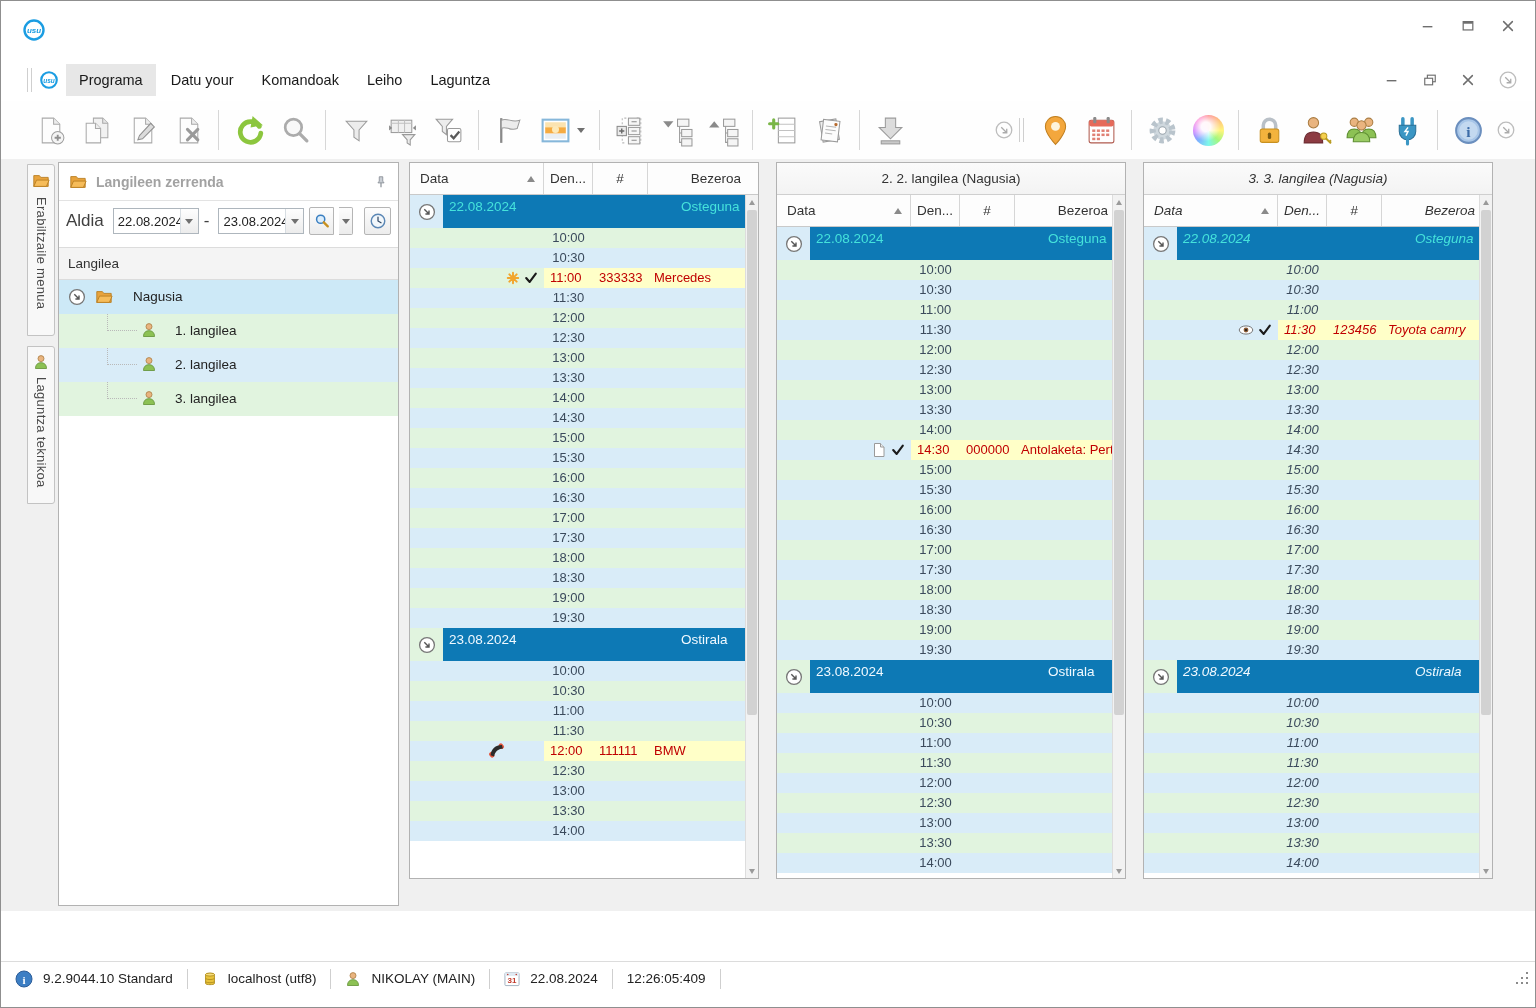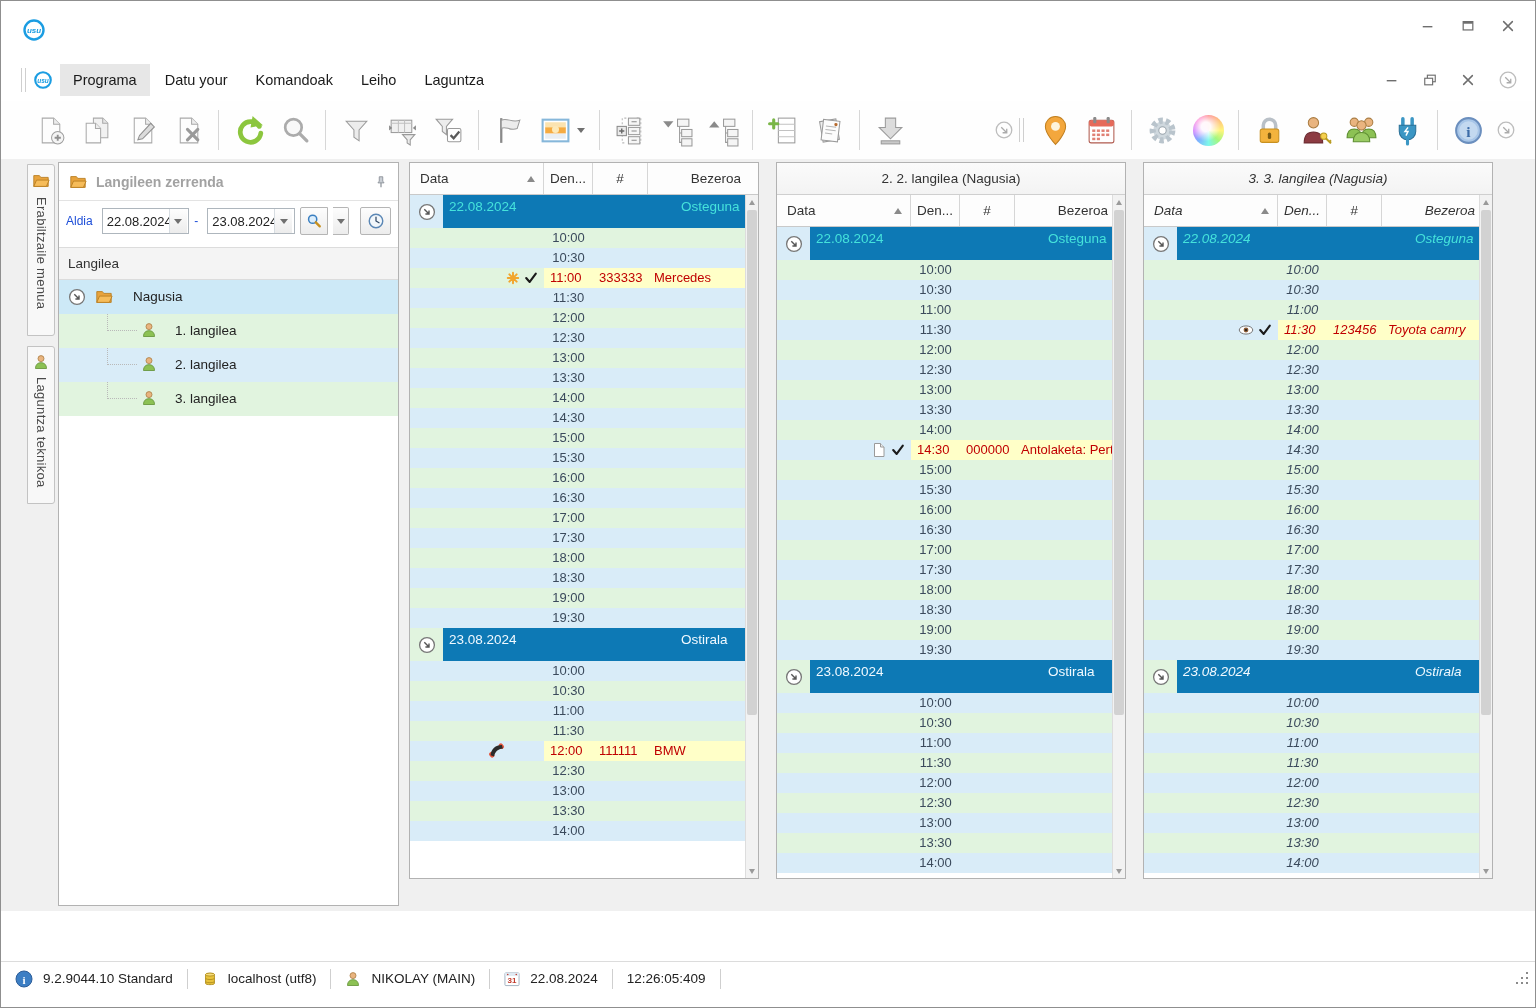--- a/index.html
+++ b/index.html
@@ -6,21 +6,21 @@
   html,body { width:1536px; height:1008px; font-family:"Liberation Sans", sans-serif; background:#fff; overflow:hidden; }
   .window { position:absolute; inset:0; border:1px solid #8f8f8f; background:#fff; }
 
   
   .titlebar { position:absolute; left:0; top:0; right:0; height:58px; display:flex; align-items:center; padding-left:22px; background:#fff; }
   .titlebar .title { color:var(--accent); font-size:17px; margin-left:10px; }
   .wctrl { position:absolute; right:18px; top:16px; display:flex; gap:22px; }
   .wctrl span, .mdictrl span { display:inline-flex; width:18px; height:18px; align-items:center; justify-content:center; cursor:default; }
 
   
-  .menubar { position:absolute; left:0; top:58px; right:0; height:42px; display:flex; align-items:center; padding-left:20px; background:#fff; }
+  .menubar { position:absolute; left:0; top:58px; right:0; height:42px; display:flex; align-items:center; padding-left:26px; background:#fff; }
   .grip { width:5px; height:24px; border-left:1px solid #cfcfcf; border-right:1px solid #cfcfcf; margin-right:8px; }
   .menu-item { font-size:14.5px; color:#1a1a1a; padding:8px 13px; margin-right:2px; }
   .menu-item.active { background:#e7e7e7; }
   .mdictrl { position:absolute; right:16px; top:10px; display:flex; gap:20px; align-items:center; }
 
   
   .toolbar { position:absolute; left:0; top:100px; right:0; height:58px; display:flex; align-items:center; padding:0 14px 0 26px; background:#fefefe; }
   .tbtn { width:46px; height:46px; display:flex; align-items:center; justify-content:center; border-radius:3px; }
   .tsep { width:1px; height:40px; background:#d7d7d7; margin:0 7px; }
   .tspacer { flex:1; }
@@ -40,21 +40,21 @@
   
   .side-tabs { position:absolute; left:26px; top:5px; width:28px; }
   .tab-v { border:1px solid #c3c3c3; border-radius:0 3px 3px 0; background:#f8f8f8; display:flex; flex-direction:column; align-items:center; padding:7px 0 10px; margin-bottom:10px; }
   .tab-v .vlabel { writing-mode:vertical-rl; font-size:13px; color:#4a4a4a; margin-top:7px; letter-spacing:.3px; }
 
   
   .left-panel { position:absolute; left:57px; top:3px; width:341px; height:744px; background:#fff; border:1px solid #b2b2b2; }
   .lp-header { height:38px; display:flex; align-items:center; padding:0 10px; border-bottom:1px solid #e3e3e3; }
   .lp-title { font-size:14px; font-weight:bold; color:#a2a2a2; margin-left:9px; flex:1; }
   .lp-filter { height:40px; display:flex; align-items:center; padding:0 7px; gap:5px; }
-  .lp-filter .flabel { font-size:12px; color:#1d4ed8; margin-right:4px;text-align:right; }
+  .lp-filter .flabel { font-size:17px; color:#404040; margin-right:4px;text-align:right; }
   .combo { width:92px; height:26px; border:1px solid #aeb6bd; background:#fff; display:flex; align-items:center; }
   .combo .cval { font-size:13px; color:#222; padding-left:4px; width:66px; overflow:hidden; white-space:nowrap; }
   .combo .cbtn { width:18px; height:100%; display:flex; align-items:center; justify-content:center; border-left:1px solid #d7dde2; background:linear-gradient(#fefefe,#ececec); }
   .btn { height:28px; border:1px solid #b5b5b5; background:linear-gradient(#fdfdfd,#ececec); display:flex; align-items:center; justify-content:center; }
   .btn.search-main { width:30px; border-radius:2px 0 0 2px; }
   .btn.search-arrow { width:17px; border-left:none; border-radius:0 2px 2px 0; }
   .btn.clock { width:32px; margin-left:6px; border-radius:2px; }
   .lp-colhead { height:33px; margin-top:6px; background:#f4f4f4; border-top:1px solid #dcdcdc; border-bottom:1px solid #dcdcdc; display:flex; align-items:center; padding-left:9px; font-size:13.5px; color:#333; }
   .tree-row { height:34px; display:flex; align-items:center; font-size:13.5px; color:#222; position:relative; }
   .tree-row .arrow-slot { position:absolute; left:9px; top:8px; }

